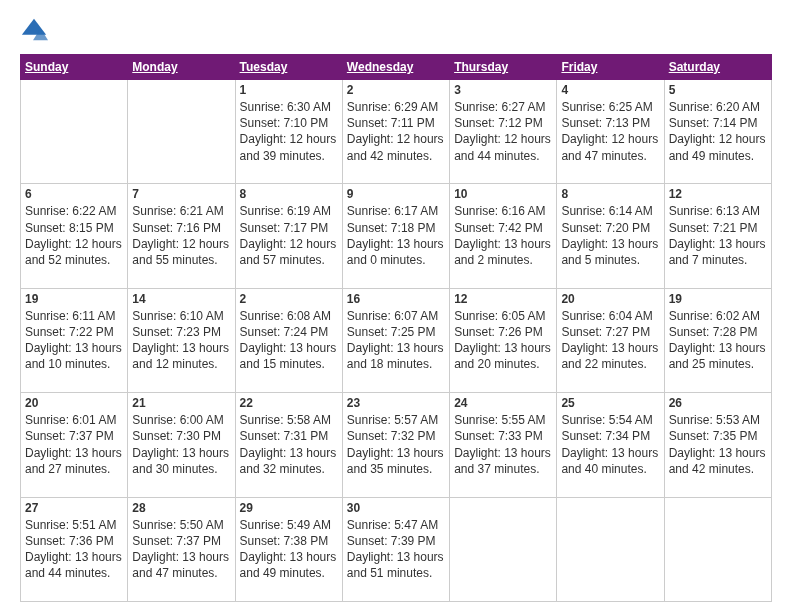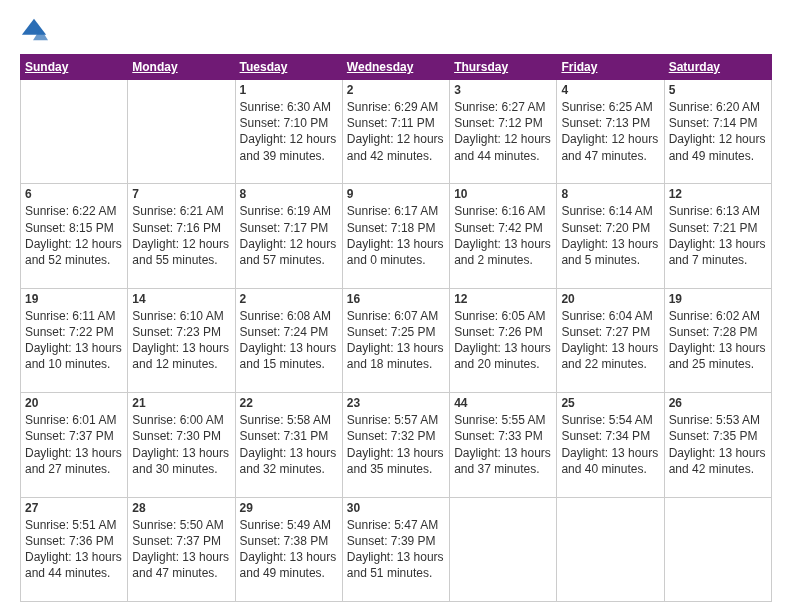--- a/index.html
+++ b/index.html
@@ -277,21 +277,21 @@
 Sunset: 7:31 PM
 Daylight: 13 hours and 32 minutes.</div>
           </td>
           <td>
             <span class="day-number">23</span>
             <div class="day-info">Sunrise: 5:57 AM
 Sunset: 7:32 PM
 Daylight: 13 hours and 35 minutes.</div>
           </td>
           <td>
-            <span class="day-number">44</span>
+            <span class="day-number">24</span>
             <div class="day-info">Sunrise: 5:55 AM
 Sunset: 7:33 PM
 Daylight: 13 hours and 37 minutes.</div>
           </td>
           <td>
             <span class="day-number">25</span>
             <div class="day-info">Sunrise: 5:54 AM
 Sunset: 7:34 PM
 Daylight: 13 hours and 40 minutes.</div>
           </td>

